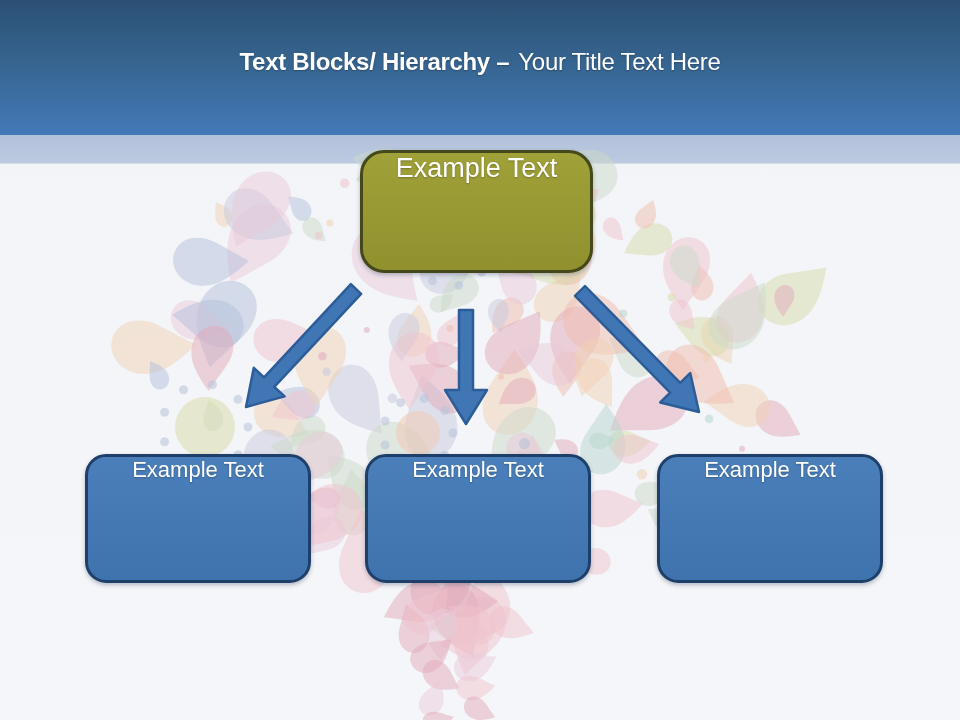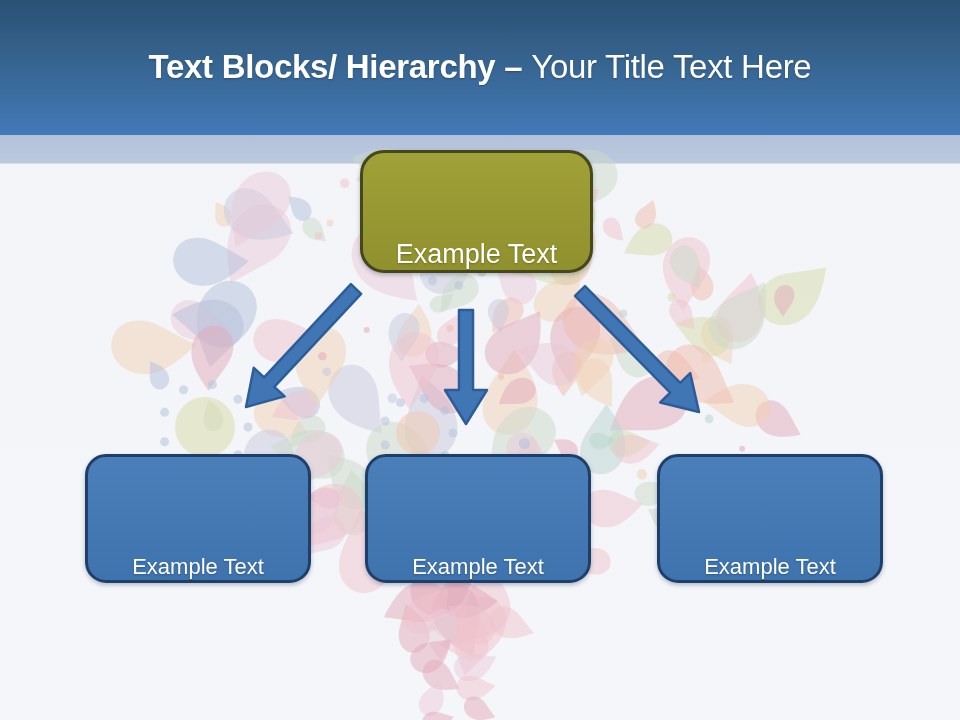--- a/index.html
+++ b/index.html
@@ -14,31 +14,31 @@
     background:linear-gradient(180deg,#2b5074 0%,#366败 0%,#36648f 45%,#4379b8 100%);
     background:linear-gradient(180deg,#2b5074 0%,#36648f 45%,#4379b8 100%);
   }
   .band{
     position:absolute;left:0;top:135px;width:960px;height:28px;
     background:linear-gradient(180deg,#b2c2da 0%,#bcc9e0 100%);
     border-bottom:1px solid #d4dcea;
   }
   .title{
     position:absolute;left:0;top:48px;width:960px;text-align:center;
-    color:#ffffff;font-size:33px;letter-spacing:-0.3px;
+    color:#ffffff;font-size:24px;letter-spacing:-0.3px;
     text-shadow:0 1px 2px rgba(0,0,0,0.28);white-space:nowrap;
   }
   .title .t-bold{font-weight:bold;margin-right:9px;}
   .title .t-reg{font-weight:normal;}
   
   .pattern-svg{position:absolute;left:0;top:0;z-index:1;}
   .arrows-svg{position:absolute;left:0;top:0;z-index:2;}
   
   .node{
-    position:absolute;z-index:3;display:flex;align-items:flex-end;justify-content:center;
+    position:absolute;z-index:3;display:flex;align-items:flex-start;justify-content:center;
     color:#ffffff;text-shadow:0 1px 2px rgba(0,0,0,0.25);
     box-shadow:0 2px 4px rgba(25,45,75,0.30);
   }
   .node.root{
     left:360px;top:150px;width:227px;height:117px;
     background:linear-gradient(180deg,#a1a139 0%,#90902e 100%);
     border:3px solid #44481a;border-radius:24px;font-size:27px;
   }
   .node.child{
     top:454px;height:123px;width:220px;

